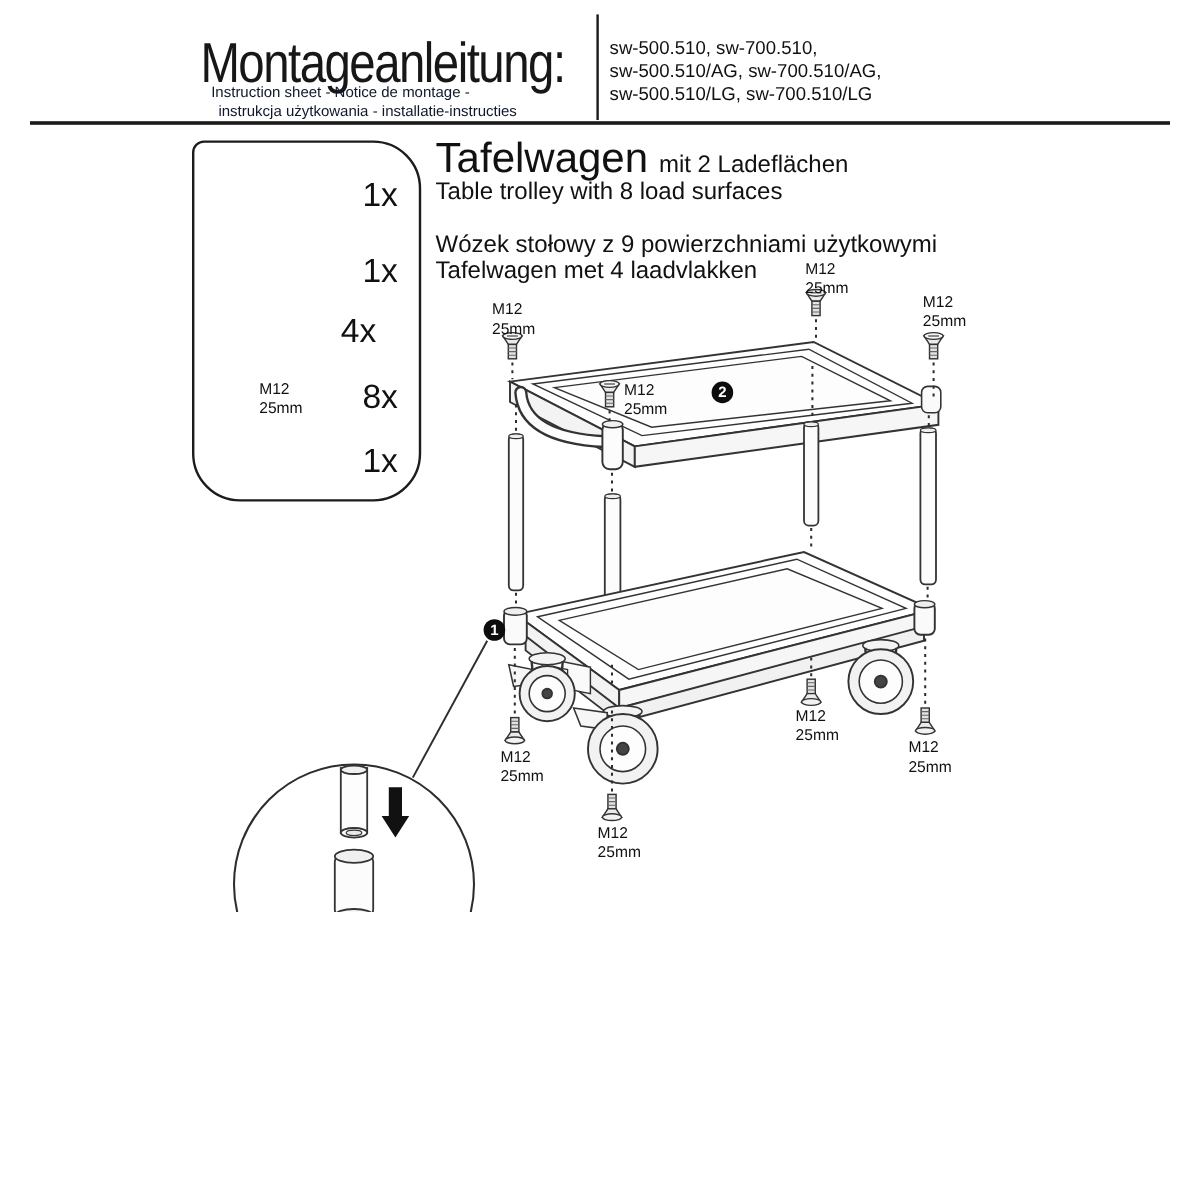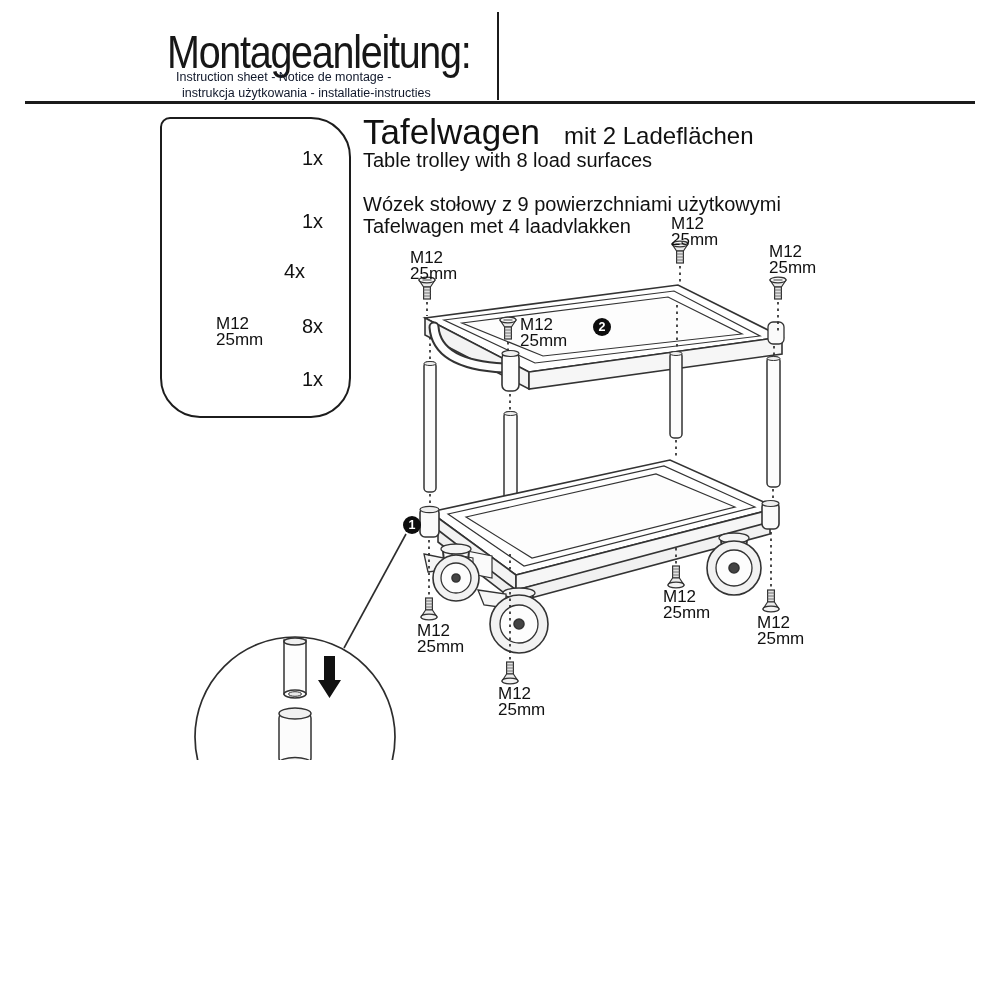--- a/index.html
+++ b/index.html
@@ -6,24 +6,24 @@
   .page{position:relative;width:1000px;height:760px;background:#ffffff;overflow:hidden;
         font-family:"Liberation Sans", sans-serif;color:#141414;}
   .abs{position:absolute;}
   .doc-title{font-size:47px;font-weight:400;letter-spacing:-1.5px;white-space:nowrap;
              transform:scaleX(.84);transform-origin:left top;color:#171717;}
   .sub{font-size:12.5px;color:#0f172a;white-space:nowrap;}
   .models{font-size:15.5px;line-height:19px;color:#111;white-space:nowrap;}
   .vrule{width:2px;background:#1b1b1b;}
   .hrule{height:2.5px;background:#1b1b1b;}
   .parts-box{width:187px;height:297px;border:2.5px solid #1c1c1c;border-radius:10px 40px 40px 40px;background:#fff;}
-  .qty{font-size:20px;color:#111;}
-  .spec,.m12{font-size:17px;line-height:15.5px;color:#111;}
+  .qty{font-size:28px;color:#111;}
+  .spec,.m12{font-size:13px;line-height:15.5px;color:#111;}
   .prod-title{font-size:35px;color:#111;white-space:nowrap;}
-  .prod-title .suffix{font-size:24px;margin-left:24px;}
+  .prod-title .suffix{font-size:20px;margin-left:9px;}
   .prod-line{font-size:20px;color:#111;white-space:nowrap;}
   .badge{width:18px;height:18px;border-radius:50%;background:#0d0d0d;color:#fff;
          font-size:12.5px;font-weight:bold;text-align:center;line-height:18px;}
   .brand{display:flex;align-items:center;}
   .brand .vario{font-size:42px;font-weight:bold;color:#7b7b7b;letter-spacing:.5px;line-height:1;}
   .brand .fit{font-family:"Liberation Serif", serif;font-style:italic;font-weight:bold;
               font-size:58px;color:#6f6f6f;line-height:.8;margin-left:2px;}
   .brand .reg{font-size:12px;color:#8a8a8a;position:relative;top:-28px;margin-left:2px;}
   .idot{width:15px;height:15px;border-radius:50%;background:#b5b5b5;}
   svg text{font-family:"Liberation Sans", sans-serif;}
@@ -221,20 +221,25 @@
       <path d="M200,862 L264,861 Q279,860 282,849 L290,820" fill="none" stroke="#2f2f2f" stroke-width="9" stroke-linecap="round" stroke-linejoin="round"></path>
       <path d="M200,862 L264,861 Q279,860 282,849 L290,820" fill="none" stroke="#e9e9e9" stroke-width="5" stroke-linecap="round" stroke-linejoin="round"></path>
       <path d="M283,819 L296,822 L288,834 Z" fill="#4a4a4a"></path>
     </g>
   </svg>
 
   <div class="abs doc-title" style="left:167px;top:24px">Montageanleitung:</div>
   <div class="abs sub" style="left:176px;top:70px">Instruction sheet - Notice de montage  -</div>
   <div class="abs sub" style="left:182px;top:86px">instrukcja użytkowania - installatie-instructies</div>
   <div class="abs vrule" style="left:497px;top:12px;height:88px"></div>
+  <div class="abs models" style="left:508px;top:31px">
+    <div>sw-500.510, sw-700.510,</div>
+    <div>sw-500.510/AG, sw-700.510/AG,</div>
+    <div>sw-500.510/LG, sw-700.510/LG</div>
+  </div>
   <div class="abs hrule" style="left:25px;top:101px;width:950px"></div>
 
   <div class="abs parts-box" style="left:160px;top:117px"></div>
   <div class="abs qty" style="left:302px;top:147px">1x</div>
   <div class="abs qty" style="left:302px;top:210px">1x</div>
   <div class="abs qty" style="left:284px;top:260px">4x</div>
   <div class="abs qty" style="left:302px;top:315px">8x</div>
   <div class="abs qty" style="left:302px;top:368px">1x</div>
   <div class="abs spec" style="left:216px;top:316px">
     <div>M12</div>

